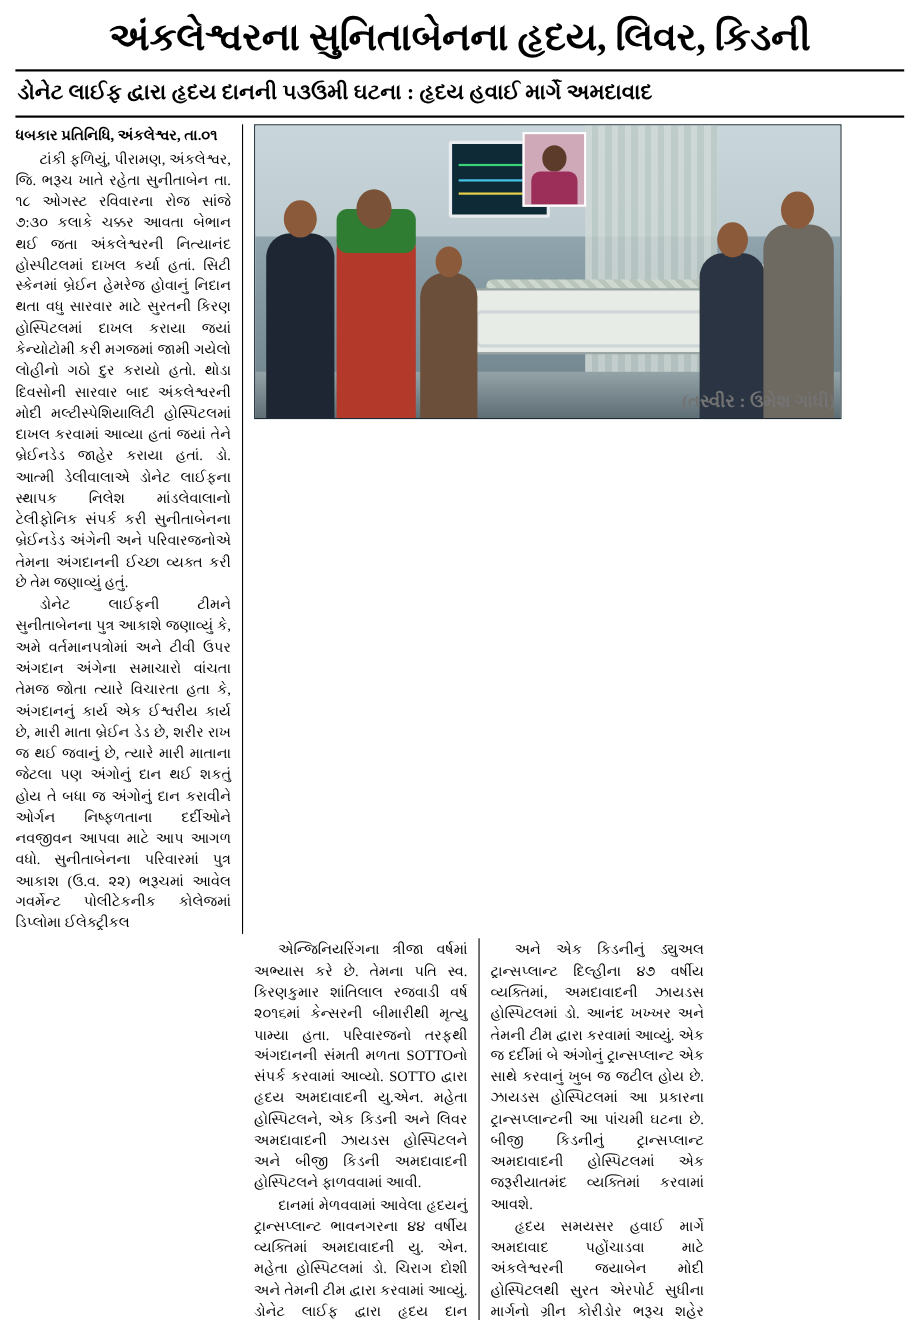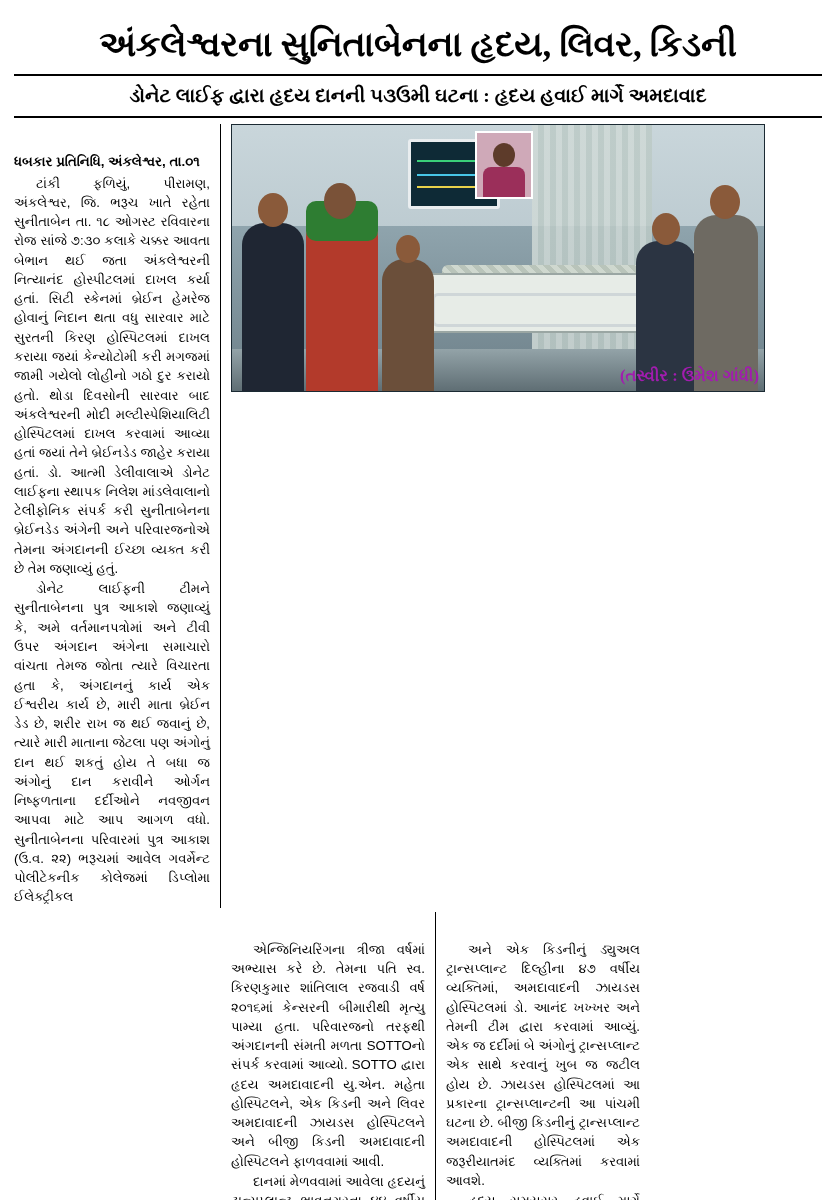--- a/index.html
+++ b/index.html
@@ -12,21 +12,21 @@
     height: 1200px;
     font-family: "Liberation Sans", sans-serif;
     color: #000000;
     overflow: hidden;
   }
   .page {
     width: 836px;
     height: 1200px;
     position: relative;
     box-sizing: border-box;
-    padding: 21px 14px 6px 14px;
+    padding: 10px 14px 6px 14px;
   }
 
   
   .headline {
     font-family: "Liberation Serif", serif;
     font-weight: bold;
     font-size: 35px;
     line-height: 1.28;
     text-align: center;
     letter-spacing: -0.3px;
@@ -35,38 +35,37 @@
   .rule {
     border: 0;
     border-top: 2px solid #000;
     margin: 6px 0 6px 0;
   }
   .subhead {
     font-family: "Liberation Serif", serif;
     font-weight: bold;
     font-size: 19.5px;
     line-height: 1.45;
-    text-align: center;
+    text-align: left;
     margin: 2px 2px 6px 2px;
   }
 
   
   .content {
     display: flex;
     gap: 10px;
     align-items: flex-start;
   }
   .col {
     width: 194px;
-    font-family: Liberation Sans, sans-serif;
+    font-family: Liberation Serif, serif;
     font-size: 13.2px;
     line-height: 1.46;
     text-align: justify;
     text-justify: inter-word;
-    margin-top: 28px;
   }
   .col.first { width: 196px; }
   .col-divider {
     width: 1px;
     background: #000;
     align-self: stretch;
     min-height: 500px;
   }
 
   .byline {
@@ -164,21 +163,21 @@
   .inset .ib { position:absolute; left:6px; top:34px; width:42px; height:30px; background:#9b2f5a; border-radius:8px 8px 0 0;}
   .caption-bar {
     text-align: right;
     font-family: "Liberation Serif", serif;
     font-weight: bold;
     font-size: 16.5px;
     margin-top: -26px;
     position: relative;
     z-index: 5;
     padding-right: 6px;
-    color: #a21caf;
+    color: #737373;
   }
   .lower-cols {
     display: flex;
     gap: 10px;
     align-items: flex-start;
     margin-top: 4px;
   }
 </style>
 </head>
 <body>

